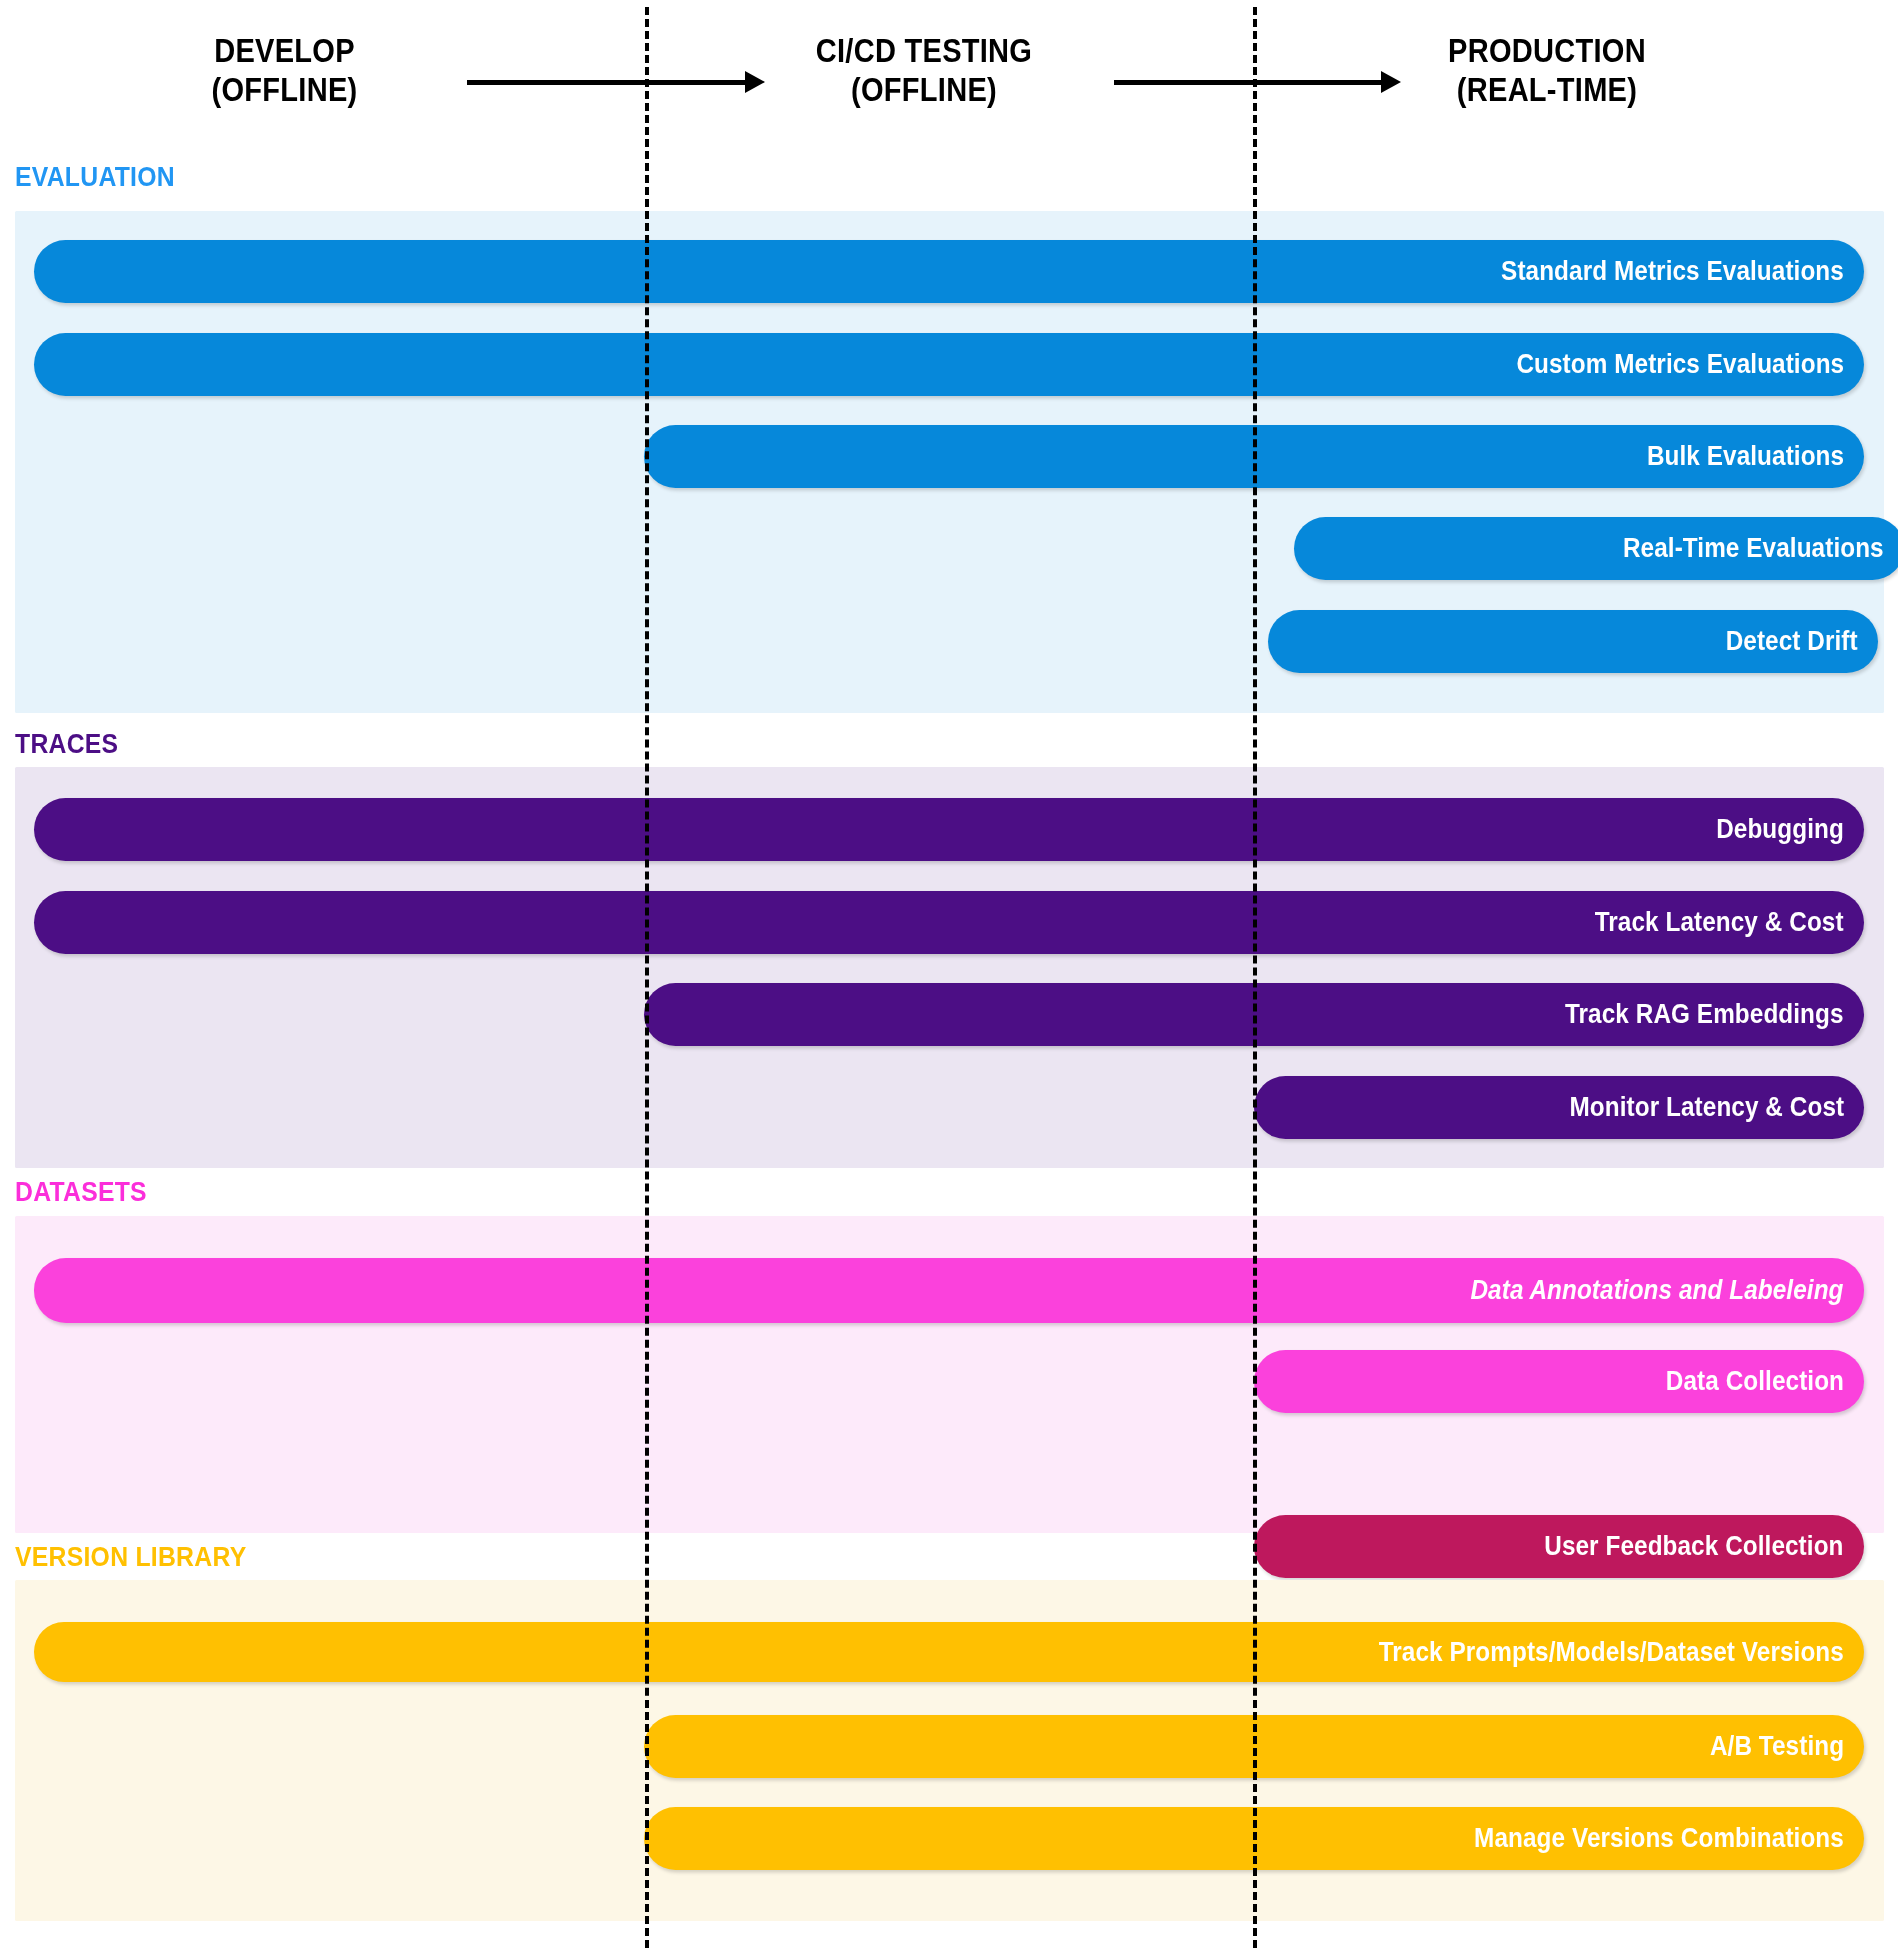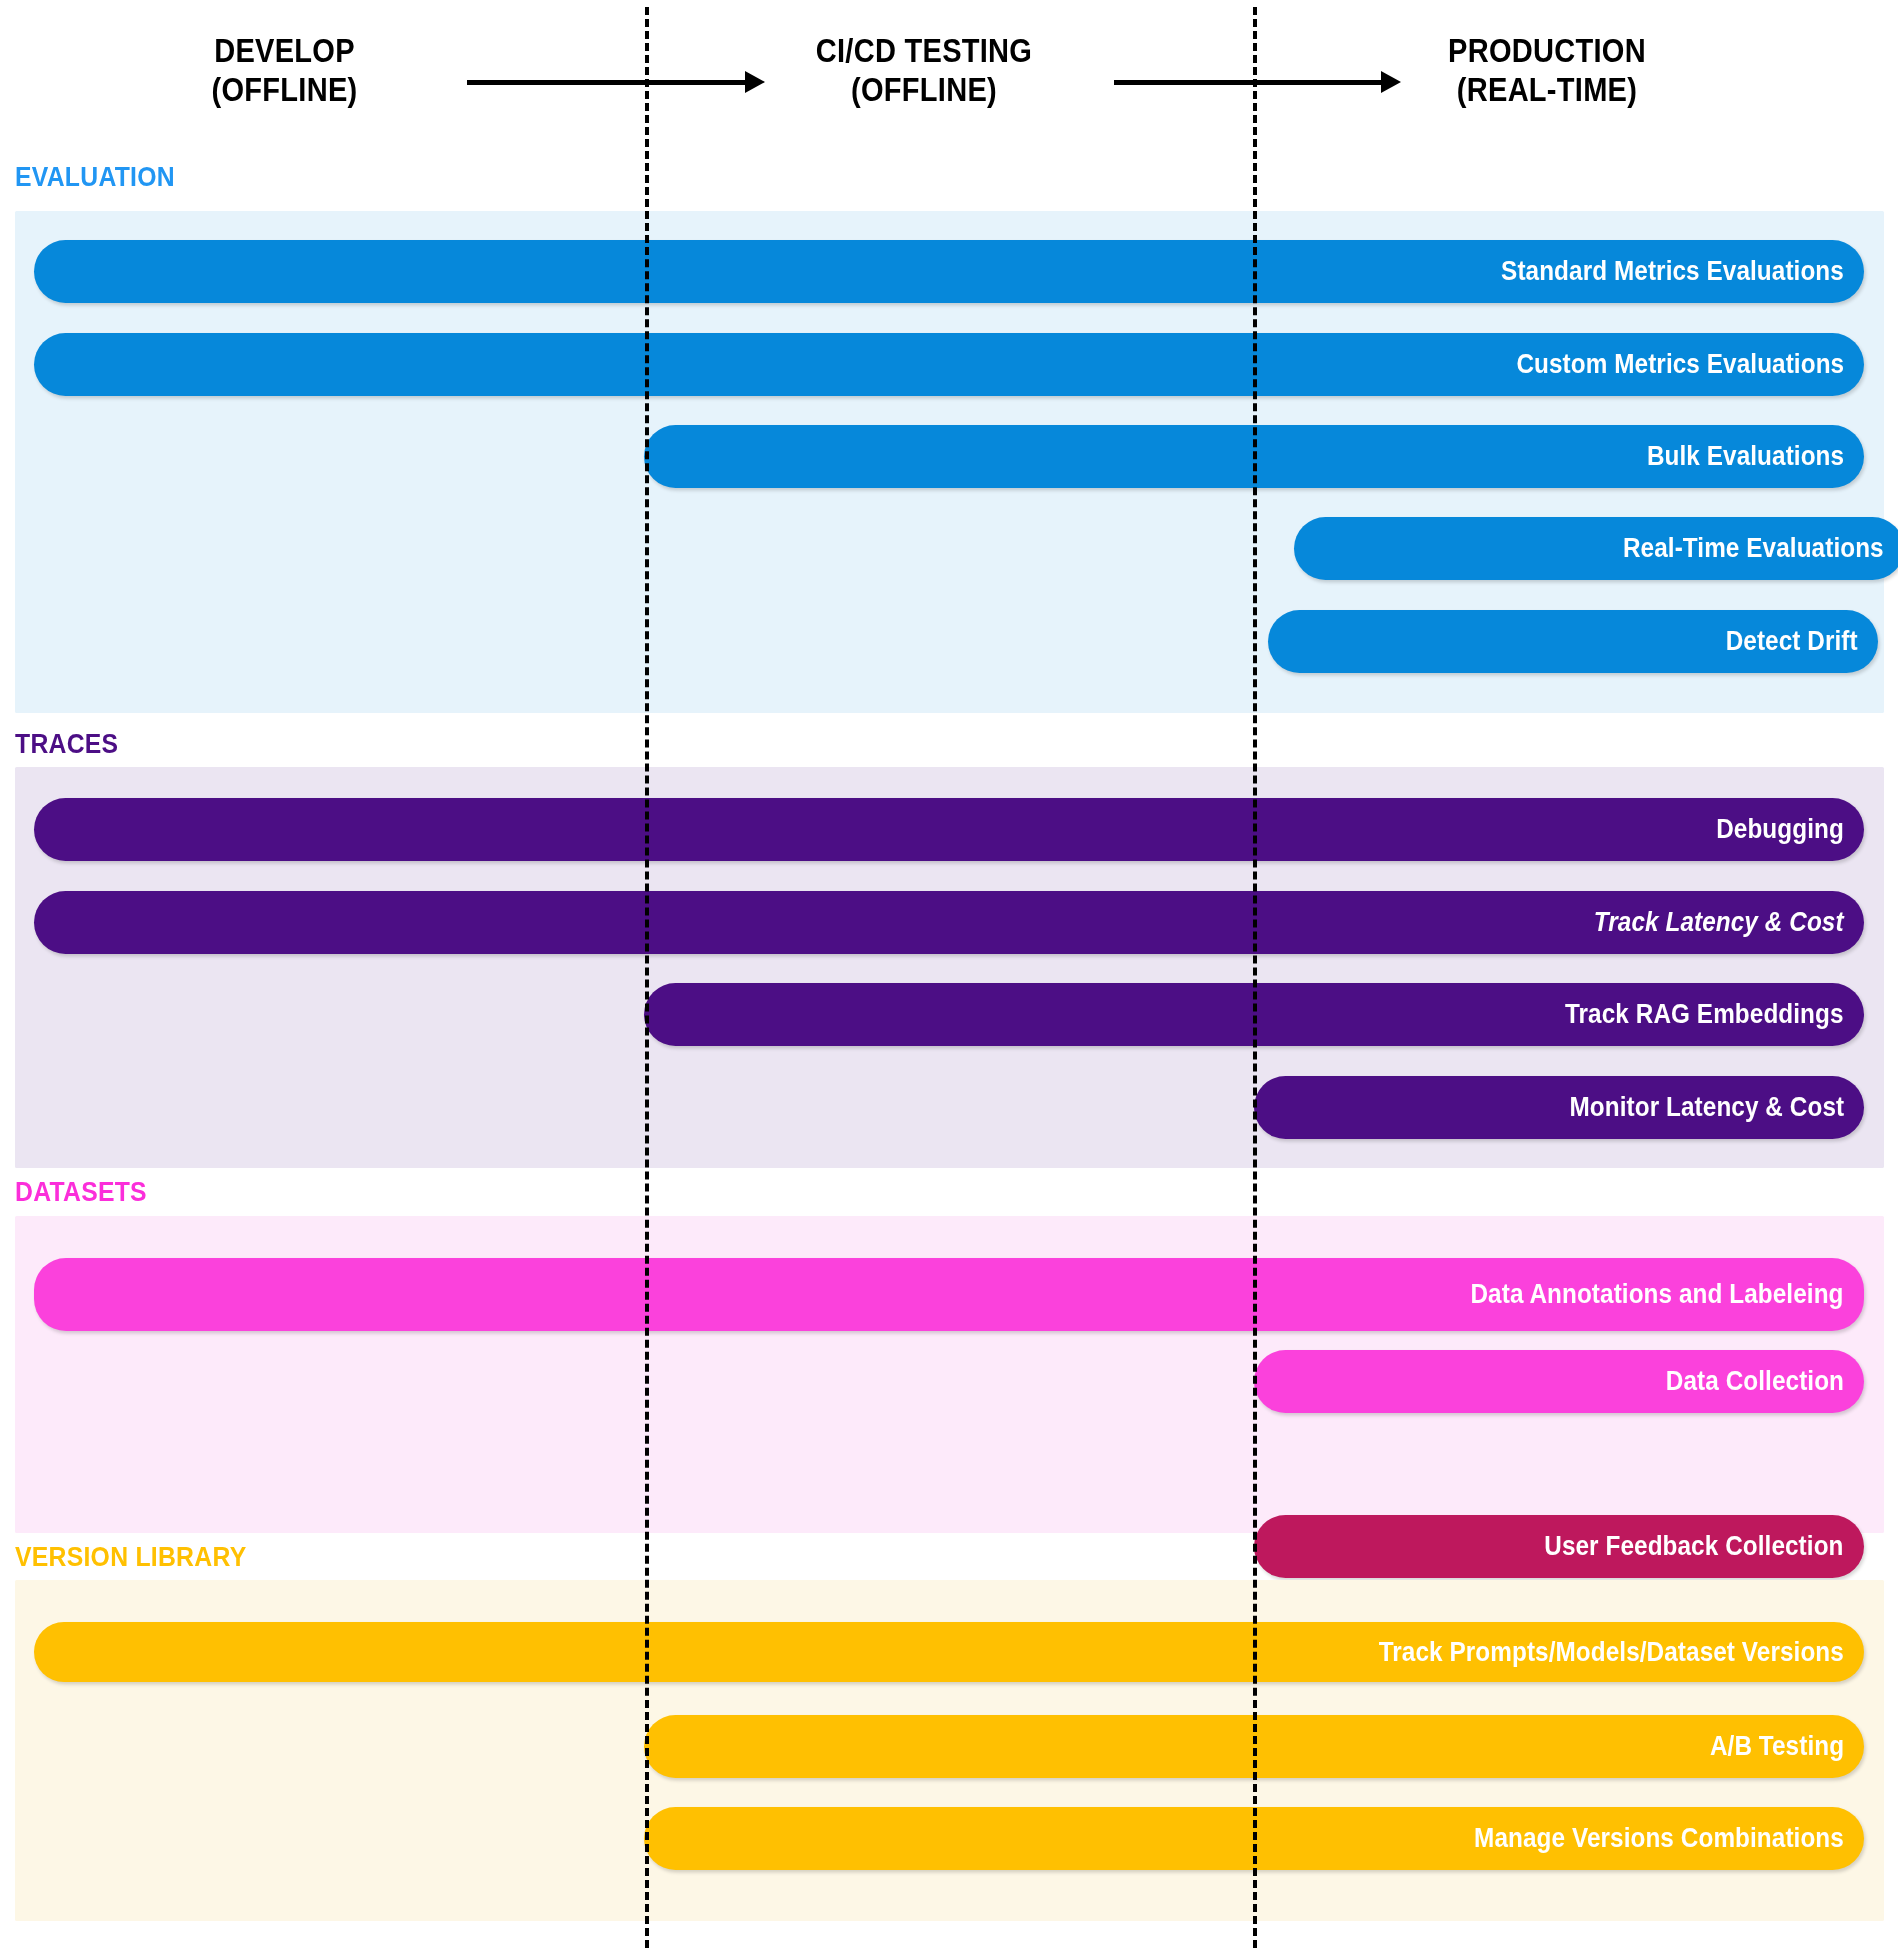--- a/index.html
+++ b/index.html
@@ -159,32 +159,32 @@
         <span class="bar-label">Real-Time Evaluations</span>
       </div>
       <div class="bar" style="left: 1254px; width: 610px; top: 610px; height: 63px; background: rgb(6, 136, 218); margin-left: 14px;">
         <span class="bar-label">Detect Drift</span>
       </div>
       <div class="section-label" style="top: 728px; color: rgb(76, 14, 133);">TRACES</div>
       <div class="section-band" style="top: 767px; height: 401px; background: rgb(235, 229, 242);"></div>
       <div class="bar" style="left: 34px; width: 1830px; top: 798px; height: 63px; background: rgb(76, 14, 133);">
         <span class="bar-label">Debugging</span>
       </div>
-      <div class="bar" style="left: 34px; width: 1830px; top: 891px; height: 63px; background: rgb(76, 14, 133); font-style: italic;">
+      <div class="bar" style="left: 34px; width: 1830px; top: 891px; height: 63px; background: rgb(76, 14, 133);">
         <span class="bar-label">Track Latency &amp; Cost</span>
       </div>
       <div class="bar" style="left: 644px; width: 1220px; top: 983px; height: 63px; background: rgb(76, 14, 133);">
         <span class="bar-label">Track RAG Embeddings</span>
       </div>
       <div class="bar" style="left: 1254px; width: 610px; top: 1076px; height: 63px; background: rgb(76, 14, 133);">
         <span class="bar-label">Monitor Latency &amp; Cost</span>
       </div>
       <div class="section-label" style="top: 1176px; color: rgb(251, 46, 218);">DATASETS</div>
       <div class="section-band" style="top: 1216px; height: 317px; background: rgb(253, 234, 250);"></div>
-      <div class="bar" style="left: 34px; width: 1830px; top: 1258px; height: 73px; background: rgb(251, 65, 220);">
+      <div class="bar" style="left: 34px; width: 1830px; top: 1258px; height: 65px; background: rgb(251, 65, 220); font-style: italic;">
         <span class="bar-label">Data Annotations and Labeleing</span>
       </div>
       <div class="bar" style="left: 1254px; width: 610px; top: 1350px; height: 63px; background: rgb(251, 65, 220);">
         <span class="bar-label">Data Collection</span>
       </div>
       <div class="bar" style="left: 1254px; width: 610px; top: 1515px; height: 63px; background: #be185d;">
         <span class="bar-label">User Feedback Collection</span>
       </div>
       <div class="section-label" style="top: 1541px; color: rgb(255, 192, 1);">VERSION LIBRARY</div>
       <div class="section-band" style="top: 1580px; height: 341px; background: rgb(253, 247, 230);"></div>

